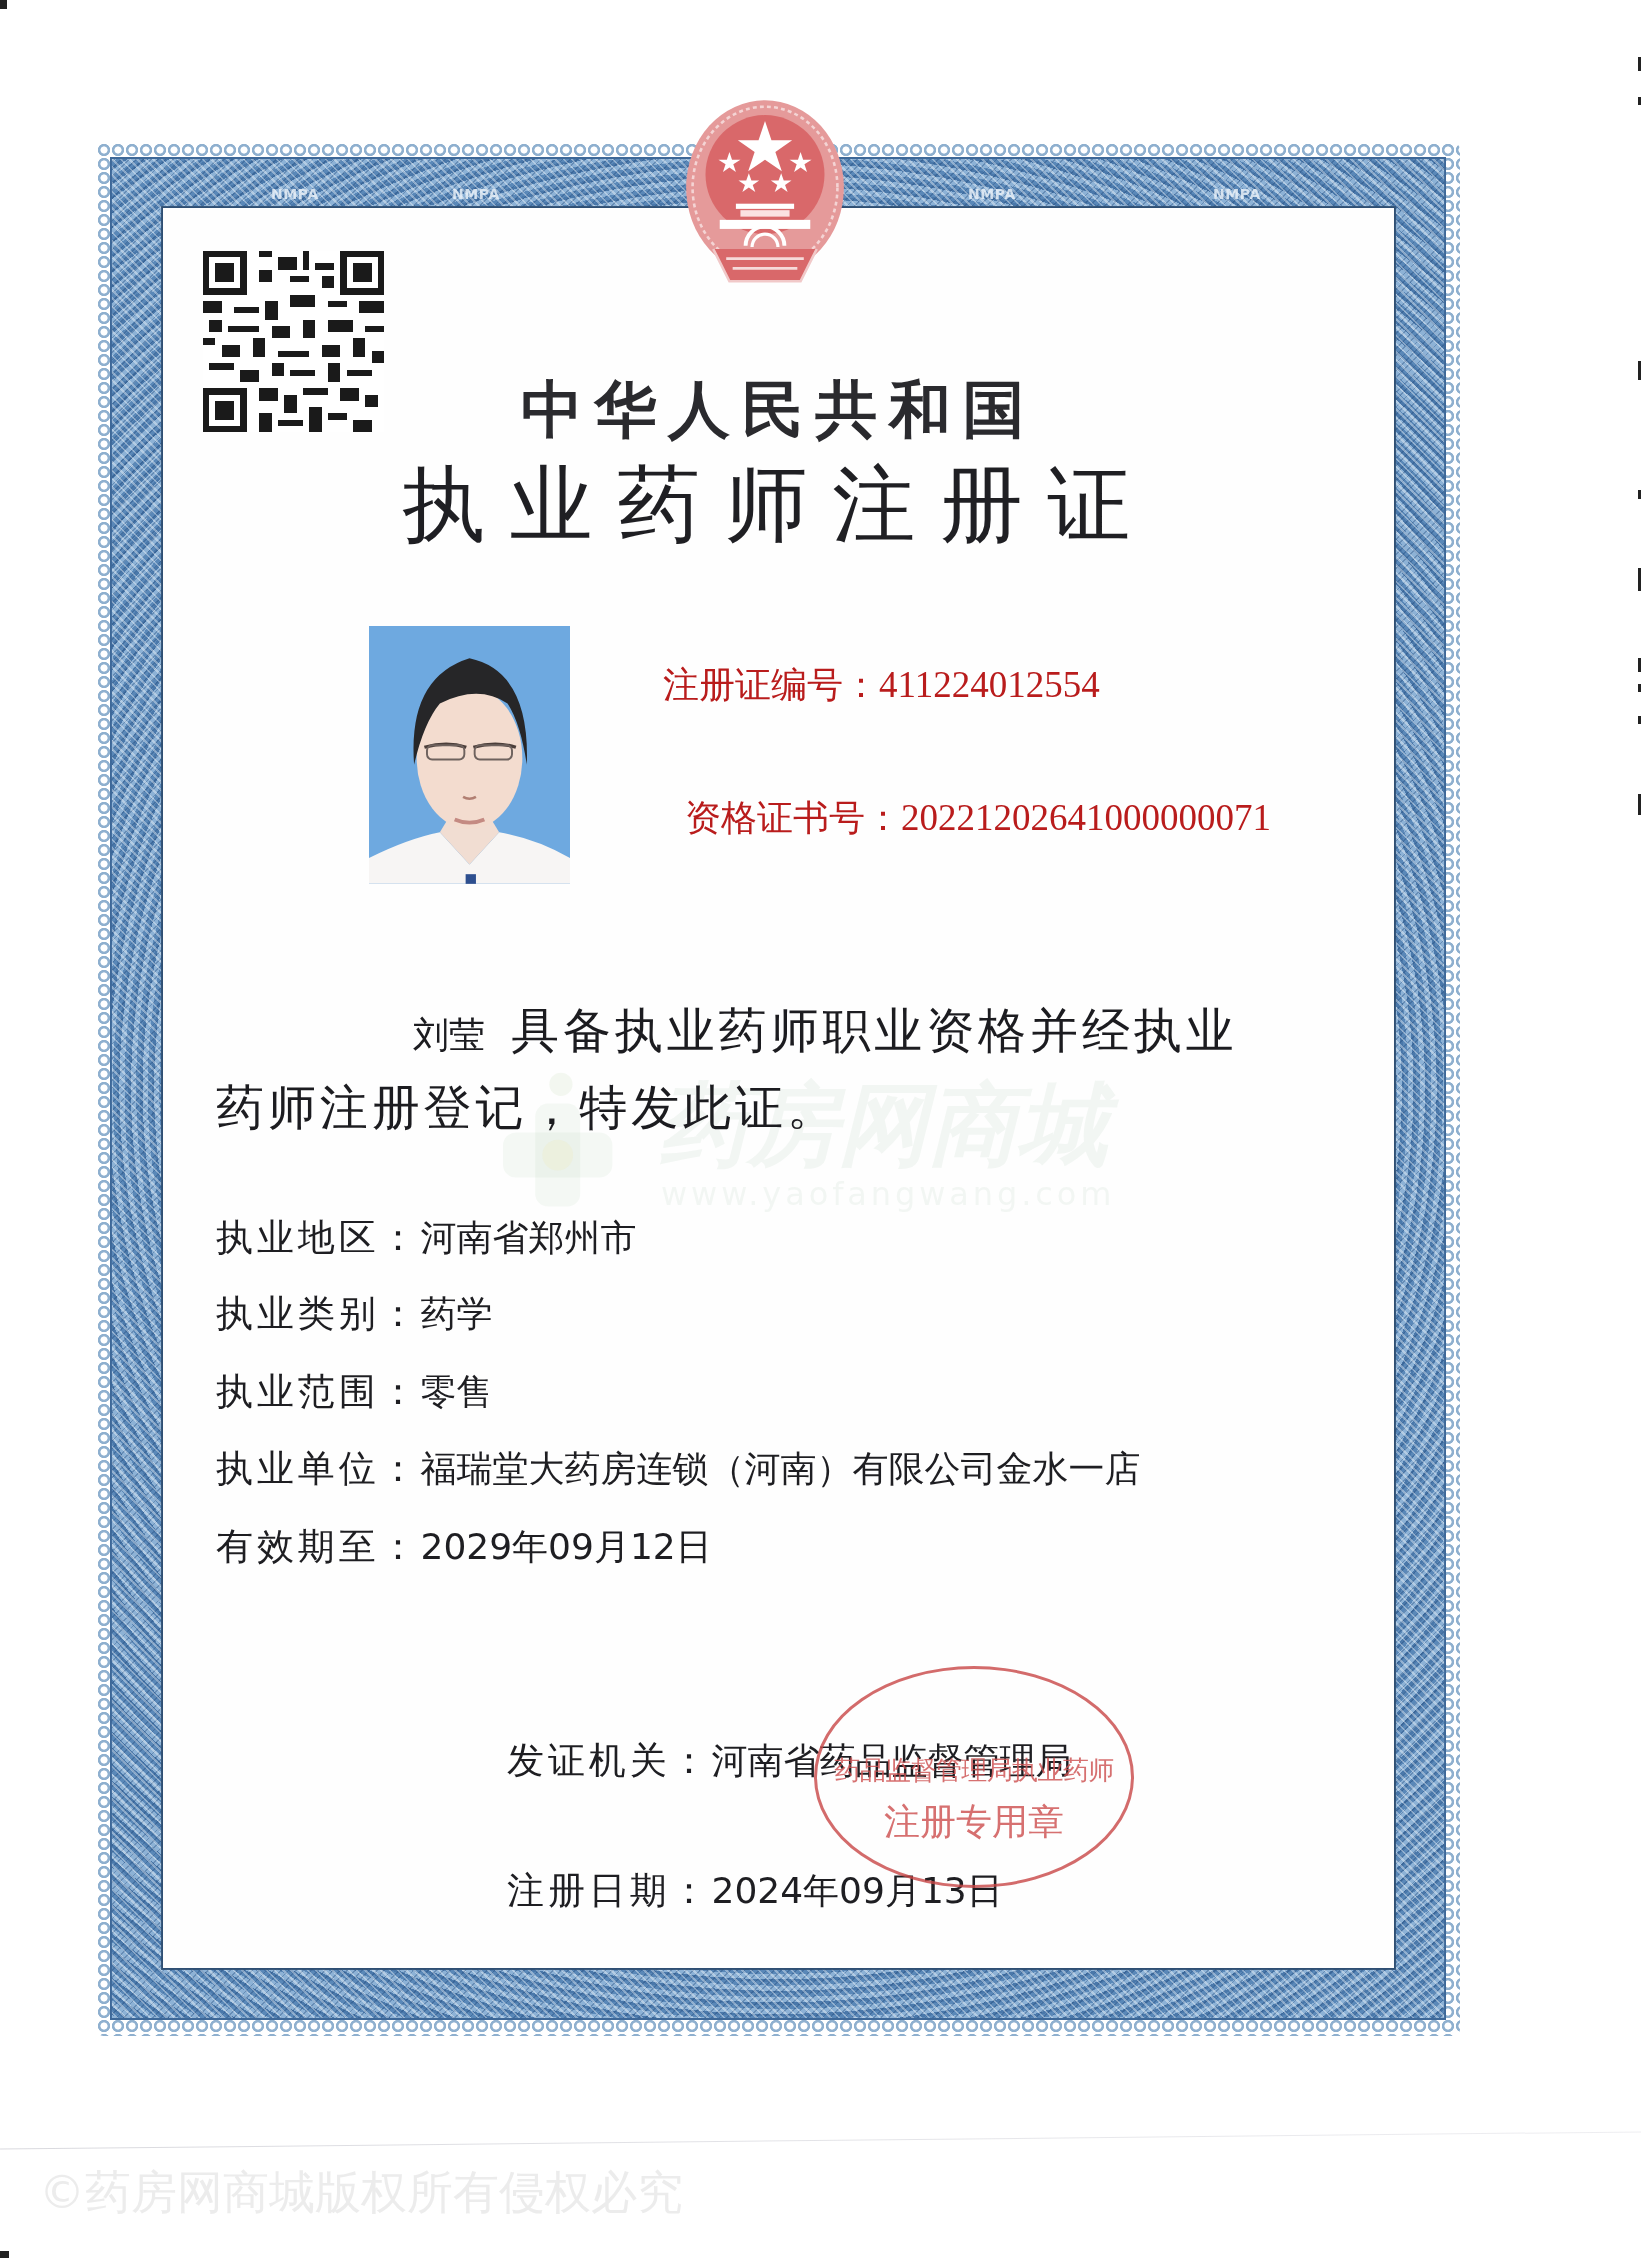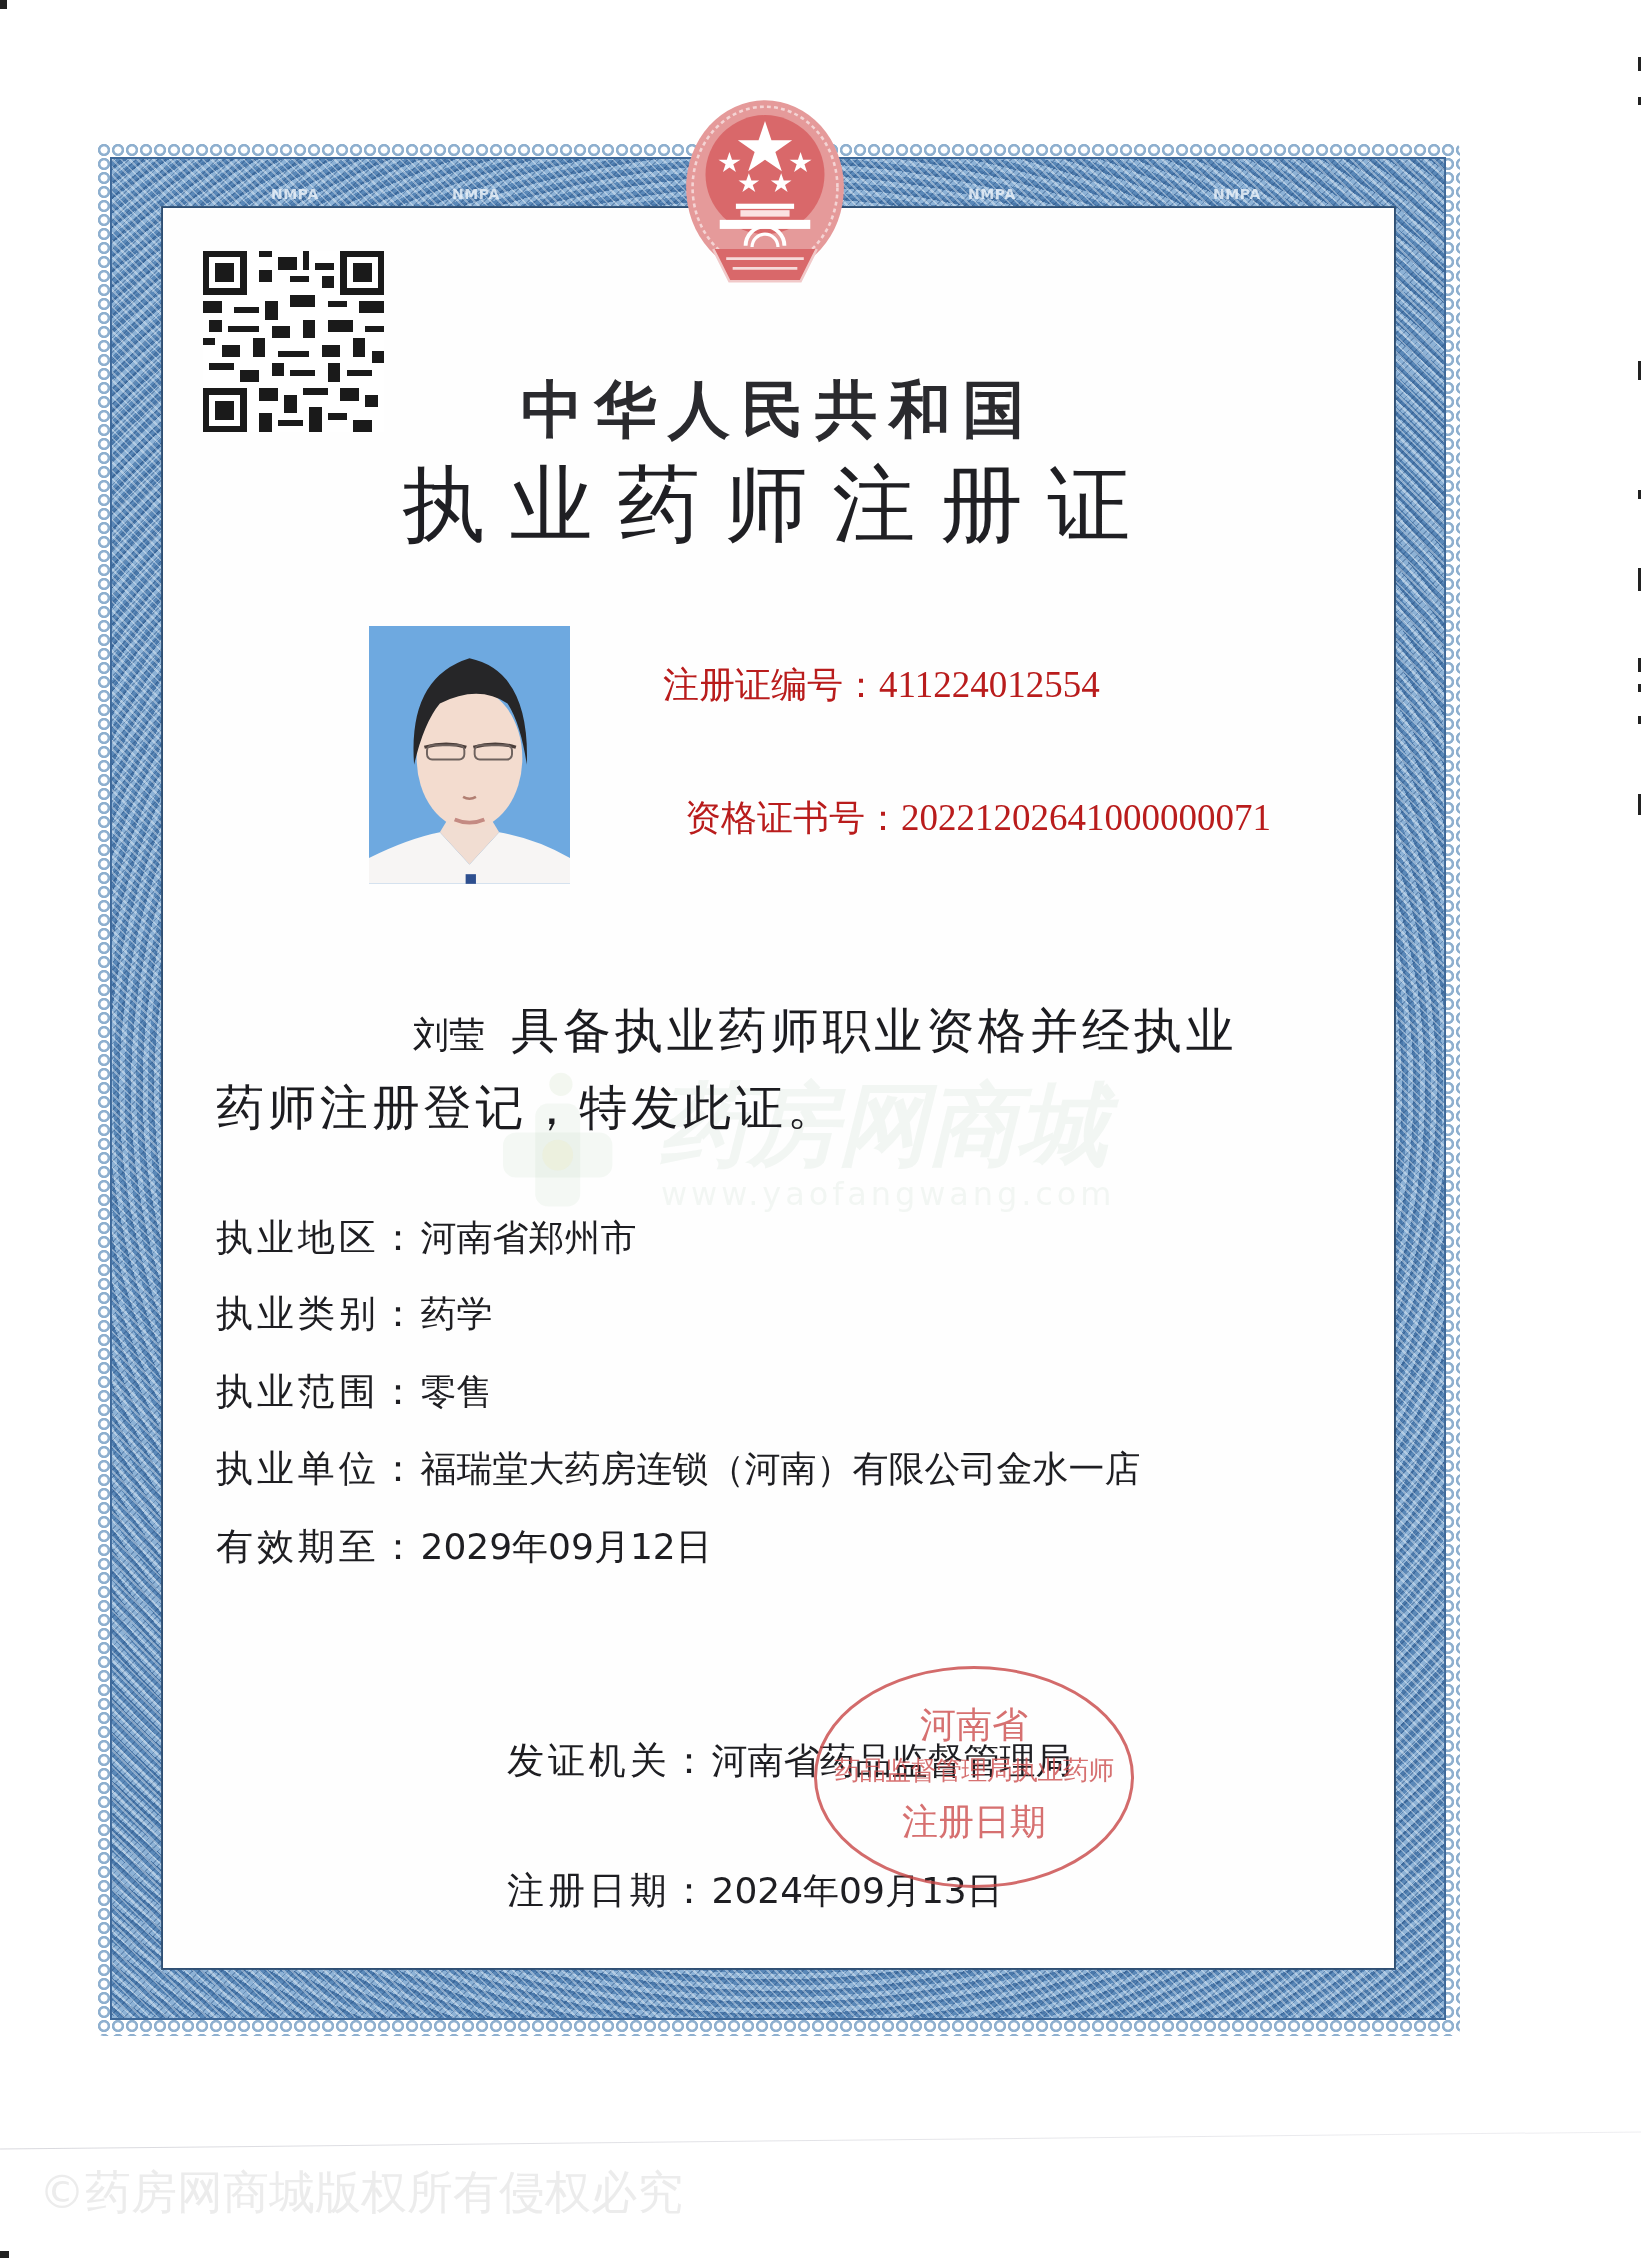--- a/index.html
+++ b/index.html
@@ -161,20 +161,19 @@
 </div>
 
 <div class="field" style="left:507px;top:1736px;">
   <span class="lbl">发证机关：</span><span class="val">河南省药品监督管理局</span>
 </div>
 <div class="field" style="left:507px;top:1866px;">
   <span class="lbl">注册日期：</span><span class="val">2024年09月13日</span>
 </div>
 
 <div class="seal">
-  <div class="seal-txt" style="top:32px;font-size:36px;">河南省</div>
   <div class="seal-txt" style="top:84px;font-size:26px;letter-spacing:-0.6px;">药品监督管理局执业药师</div>
-  <div class="seal-txt" style="top:129px;font-size:36px;">注册日期</div>
+  <div class="seal-txt" style="top:129px;font-size:36px;">注册专用章</div>
 </div>
 
 <div class="fold"></div>
 <div class="footer-wm">©药房网商城版权所有侵权必究</div>
 
 
 </body></html>

